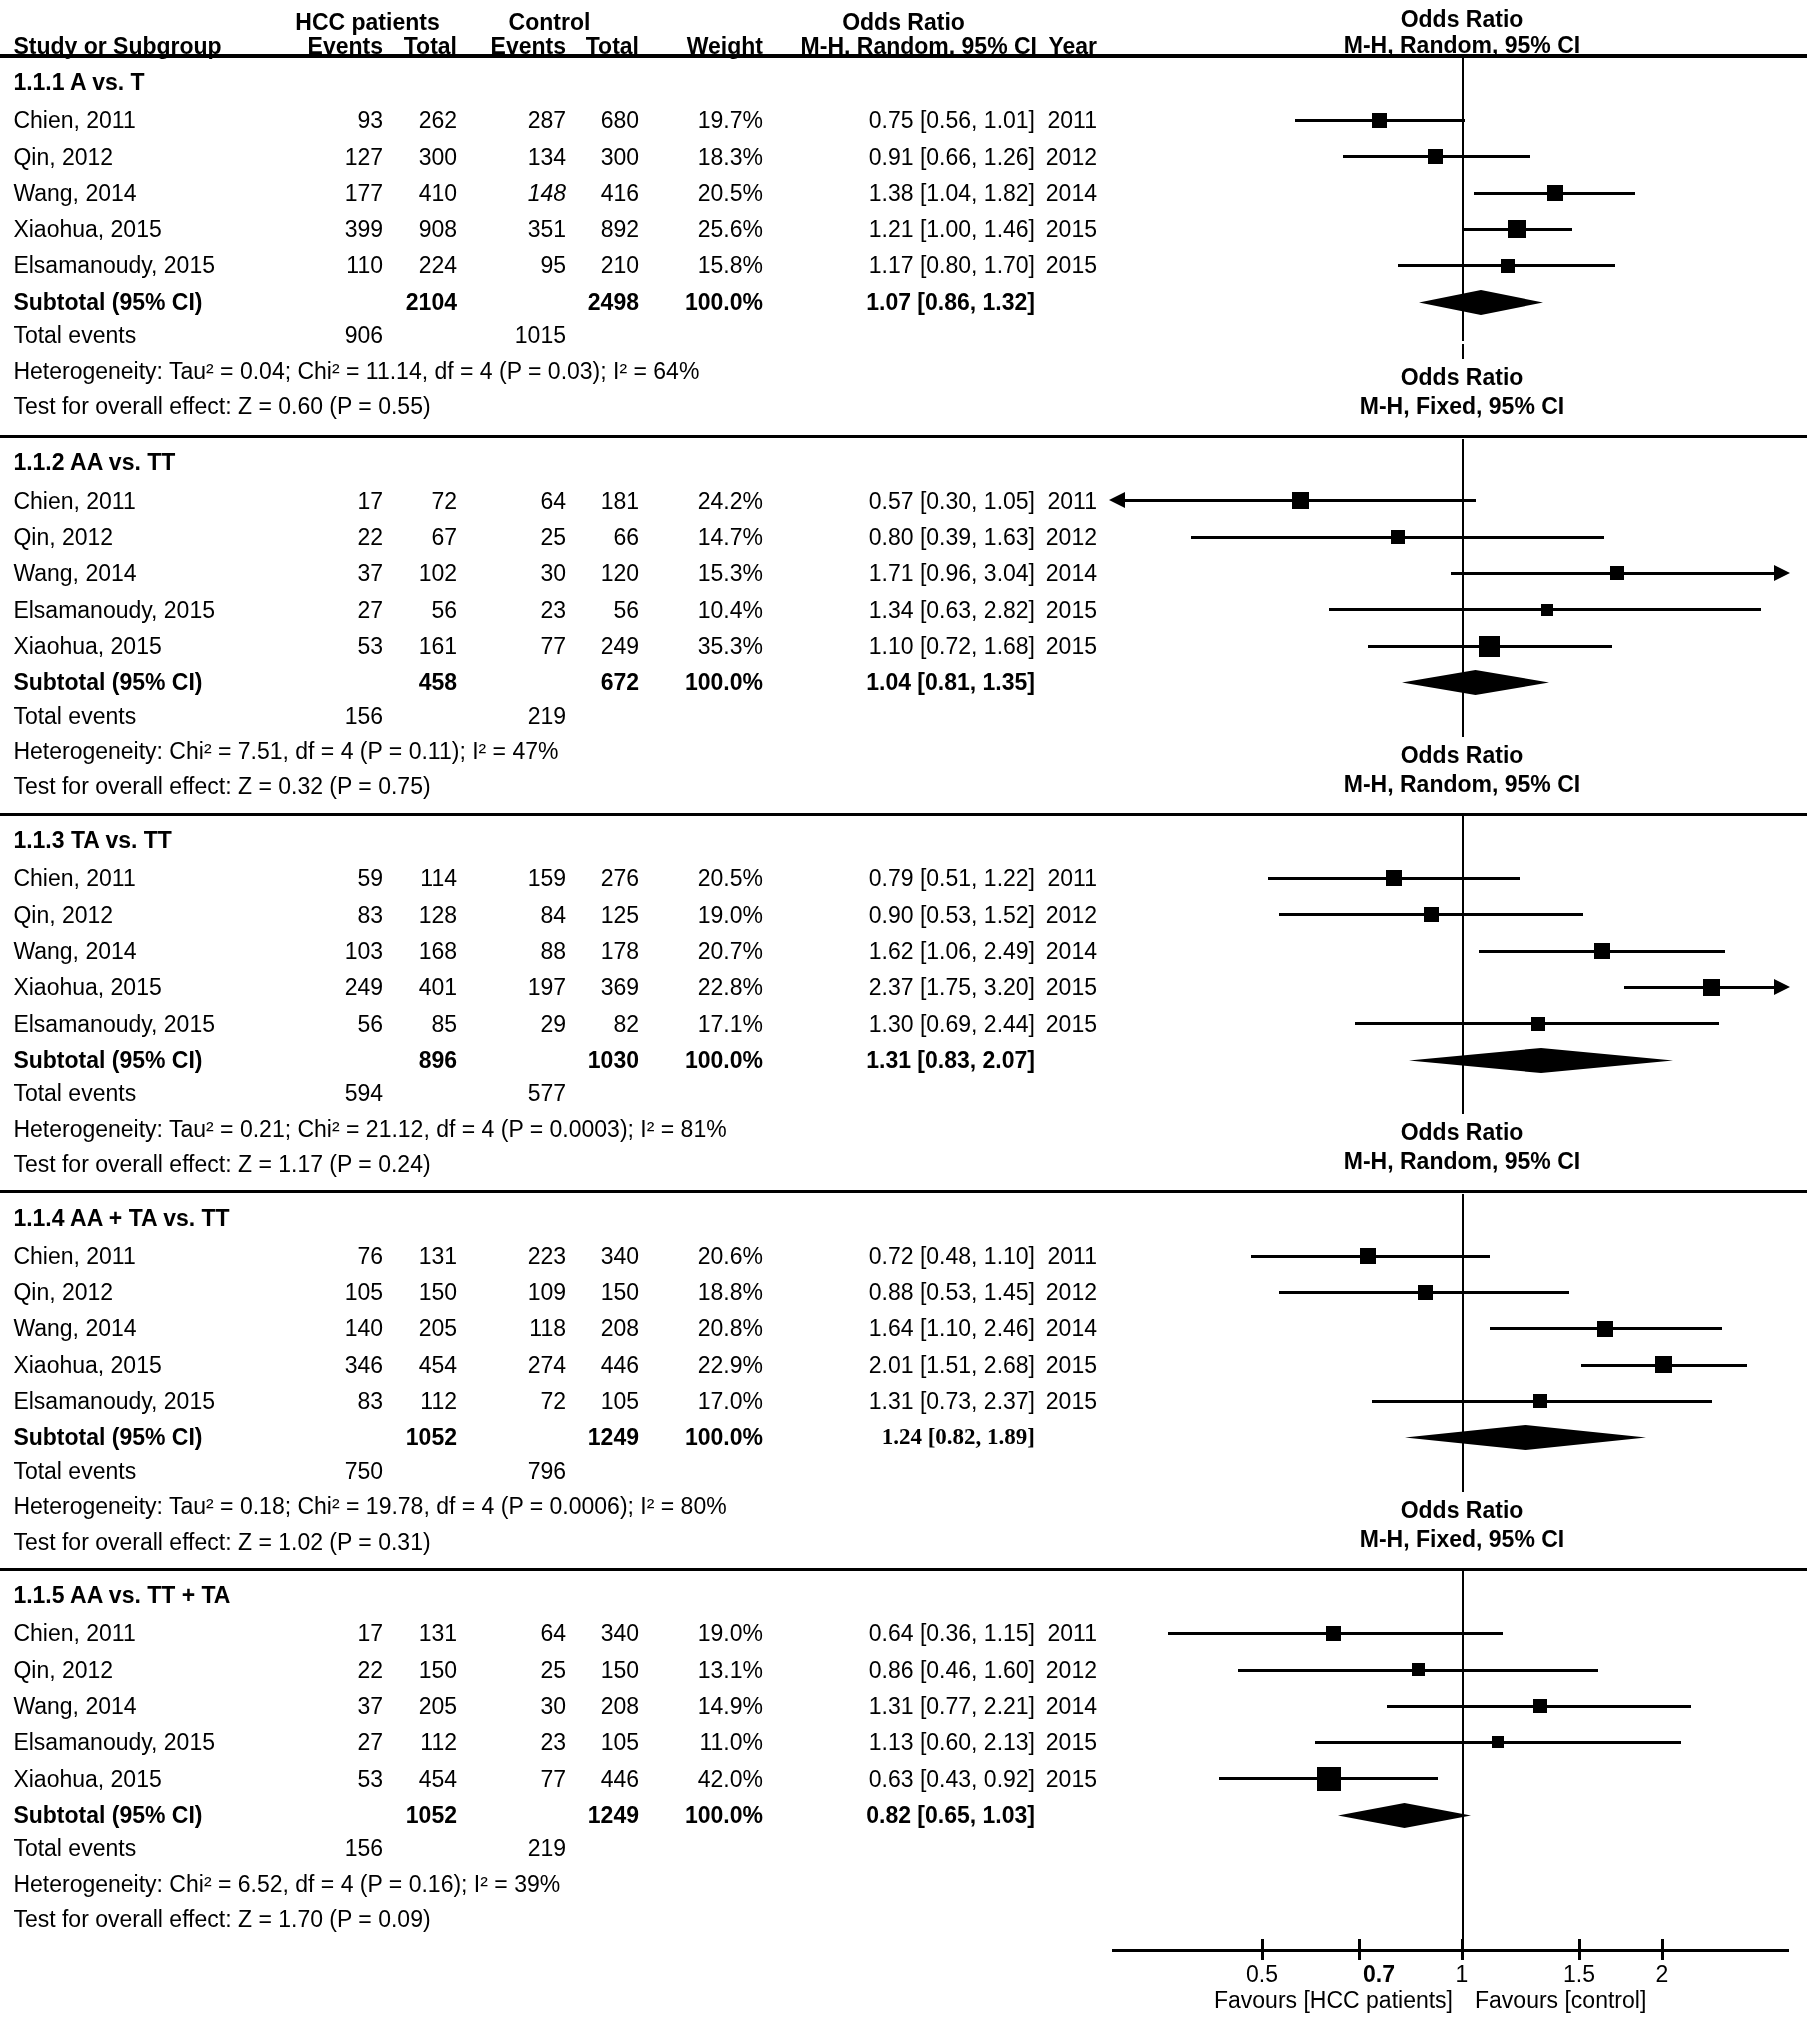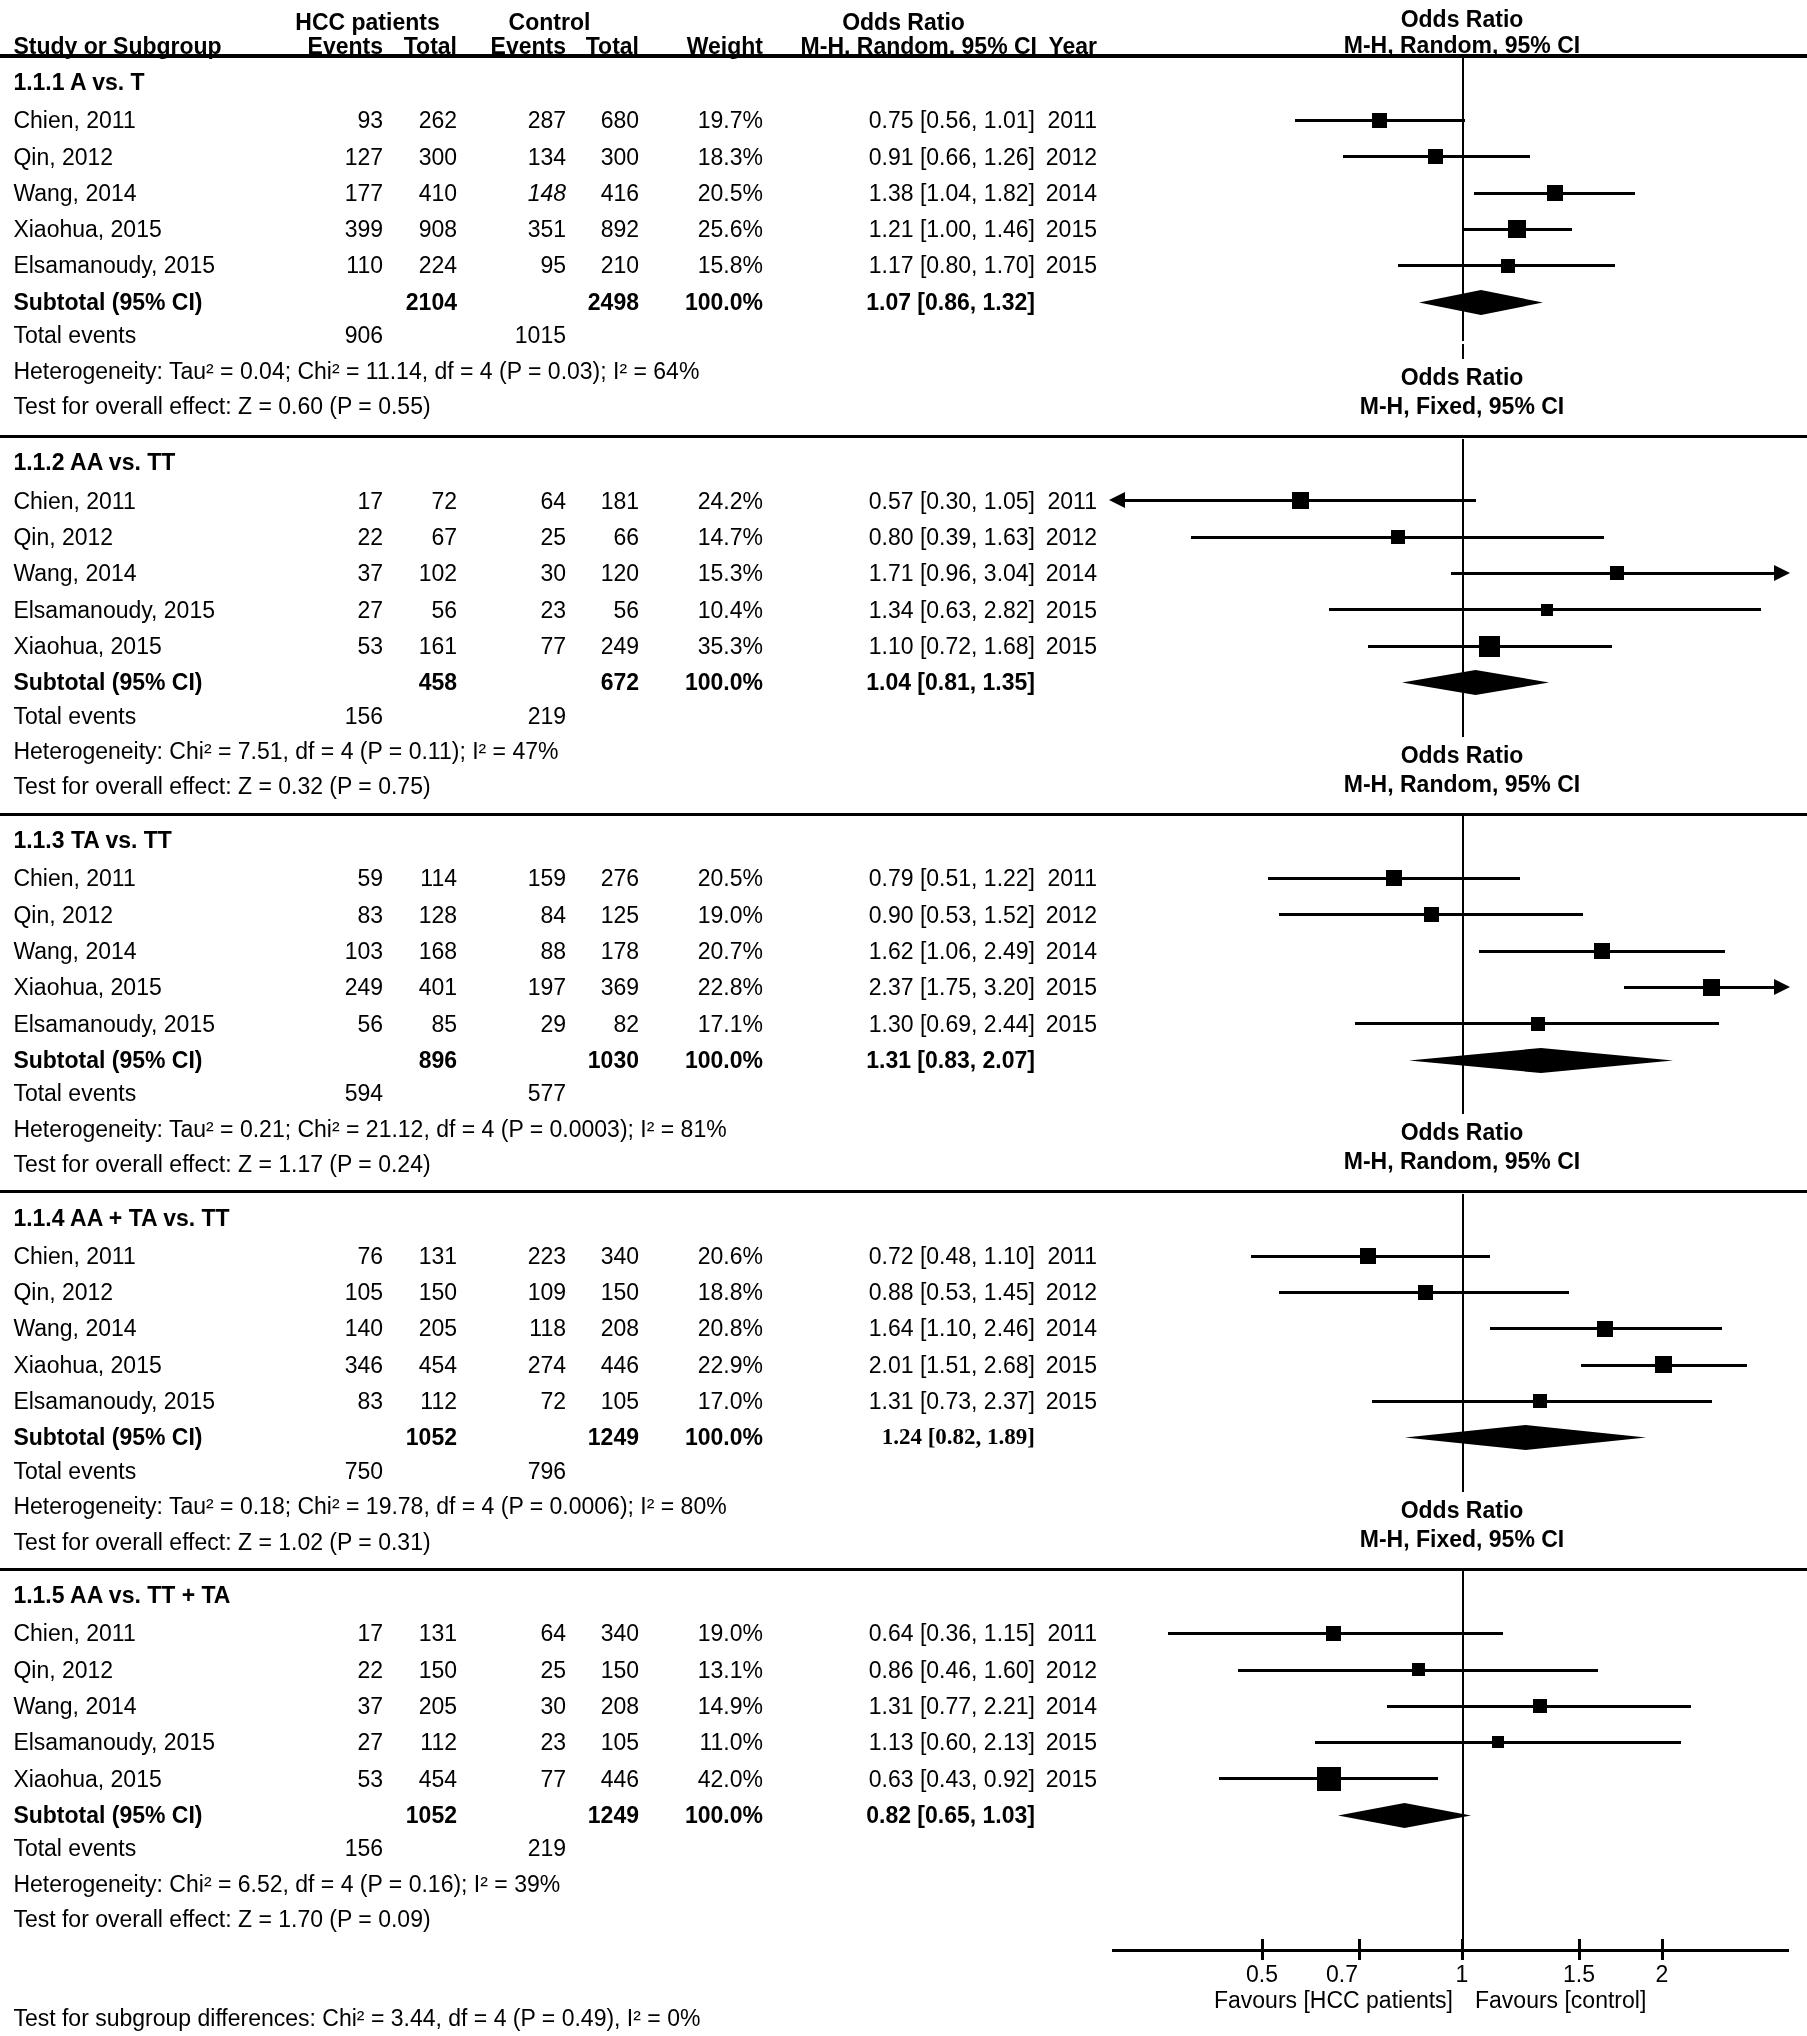--- a/index.html
+++ b/index.html
@@ -434,26 +434,25 @@
         <div class="c" style="left: 13.4px; top: 1868px;">Heterogeneity: Chi² = 6.52, df = 4 (P = 0.16); I² = 39%</div>
         <div class="c" style="left: 13.4px; top: 1903px;">Test for overall effect: Z = 1.70 (P = 0.09)</div>
       </div>
     </div>
 
   <div class="rule" style="left:1112px;top:1949px;width:677px;height:2.9px;"></div>
   <div id="axis-ticks">
       <div class="rule" style="left: 1261px; top: 1939px; width: 2.9px; height: 21px;"></div>
       <div class="c ctr" style="left: 1224px; top: 1958px; width: 76px;">0.5</div>
       <div class="rule" style="left: 1358px; top: 1939px; width: 2.9px; height: 21px;"></div>
-      <div class="c ctr" style="left: 1304px; top: 1958px; width: 76px;">0.7</div>
+      <div class="c ctr" style="left: 1341px; top: 1958px; width: 76px; font-weight: bold;">0.7</div>
       <div class="rule" style="left: 1461px; top: 1939px; width: 2.9px; height: 21px;"></div>
       <div class="c ctr" style="left: 1424px; top: 1958px; width: 76px;">1</div>
       <div class="rule" style="left: 1578px; top: 1939px; width: 2.9px; height: 21px;"></div>
       <div class="c ctr" style="left: 1541px; top: 1958px; width: 76px;">1.5</div>
       <div class="rule" style="left: 1661px; top: 1939px; width: 2.9px; height: 21px;"></div>
       <div class="c ctr" style="left: 1624px; top: 1958px; width: 76px;">2</div>
     </div>
   <div class="c num" style="left:1166px;top:1984px;width:287px;">Favours [HCC patients]</div>
   <div class="c" style="left:1475px;top:1984px;width:306px;">Favours [control]</div>
 
-  <div class="c" style="left:13.4px;top:2002px;">Test for subgroup differences: Chi² = 3.44, df = 4 (P = 0.49), I² = 0%</div>
 </div>
 
 
 </body></html>

